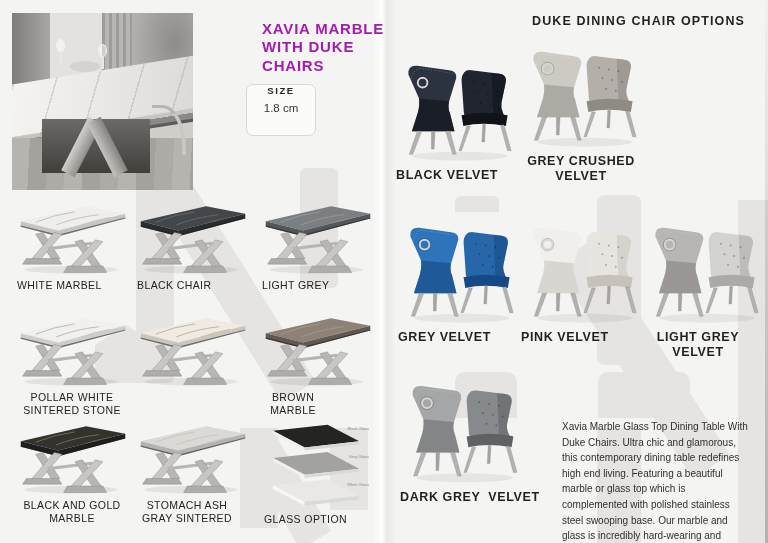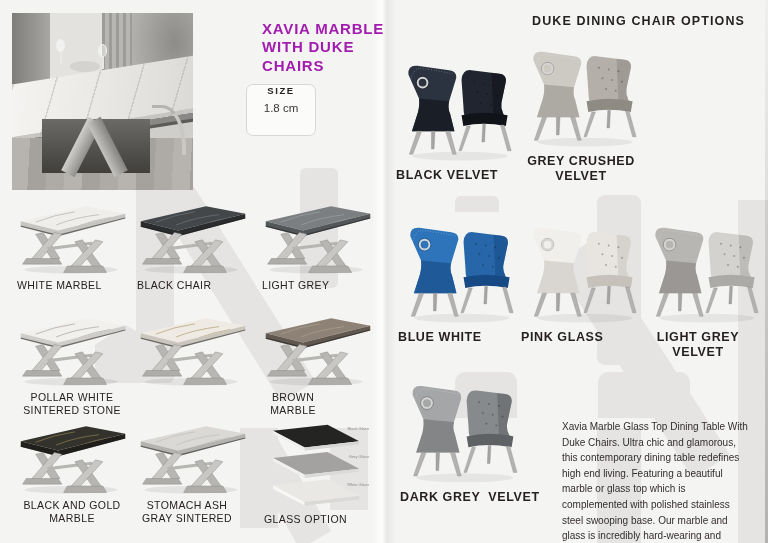--- a/index.html
+++ b/index.html
@@ -236,27 +236,27 @@
     <svg width="124" height="108" viewBox="0 0 140 120" style="--c1: #cdcac4; --c1d: #a5a19b; --c2: #b4b0a9; --c2d: #8e8a84;">
         <use href="#chairpair"></use>
       </svg>
     <figcaption class="c-caption" style="max-width:120px;">GREY CRUSHED VELVET</figcaption>
   </figure>
 
   <figure class="cell" style="left:398px; top:218px; width:124px;">
     <svg width="124" height="108" viewBox="0 0 140 120" style="--c1: #2e74ba; --c1d: #1c5290; --c2: #2767a9; --c2d: #174a85;">
         <use href="#chairpair"></use>
       </svg>
-    <figcaption class="c-caption">BLUE WHITE</figcaption>
+    <figcaption class="c-caption">GREY VELVET</figcaption>
   </figure>
   <figure class="cell" style="left:521px; top:218px; width:124px;">
     <svg width="124" height="108" viewBox="0 0 140 120" style="--c1: #f1efeb; --c1d: #d3d0ca; --c2: #e8e5e0; --c2d: #c6c2bb;">
         <use href="#chairpair"></use>
       </svg>
-    <figcaption class="c-caption">PINK GLASS</figcaption>
+    <figcaption class="c-caption">PINK VELVET</figcaption>
   </figure>
   <figure class="cell" style="left:643px; top:218px; width:124px;">
     <svg width="124" height="108" viewBox="0 0 140 120" style="--c1: #b8b6b2; --c1d: #92908c; --c2: #d4d2ce; --c2d: #abaaa6;">
         <use href="#chairpair"></use>
       </svg>
     <figcaption class="c-caption" style="max-width:110px;">LIGHT GREY VELVET</figcaption>
   </figure>
 
   <figure class="cell" style="left:400px; top:376px; width:130px;">
     <svg width="126" height="110" viewBox="0 0 140 120" style="--c1: #a4a6a7; --c1d: #7b7d7f; --c2: #868a8d; --c2d: #5e6265;">

